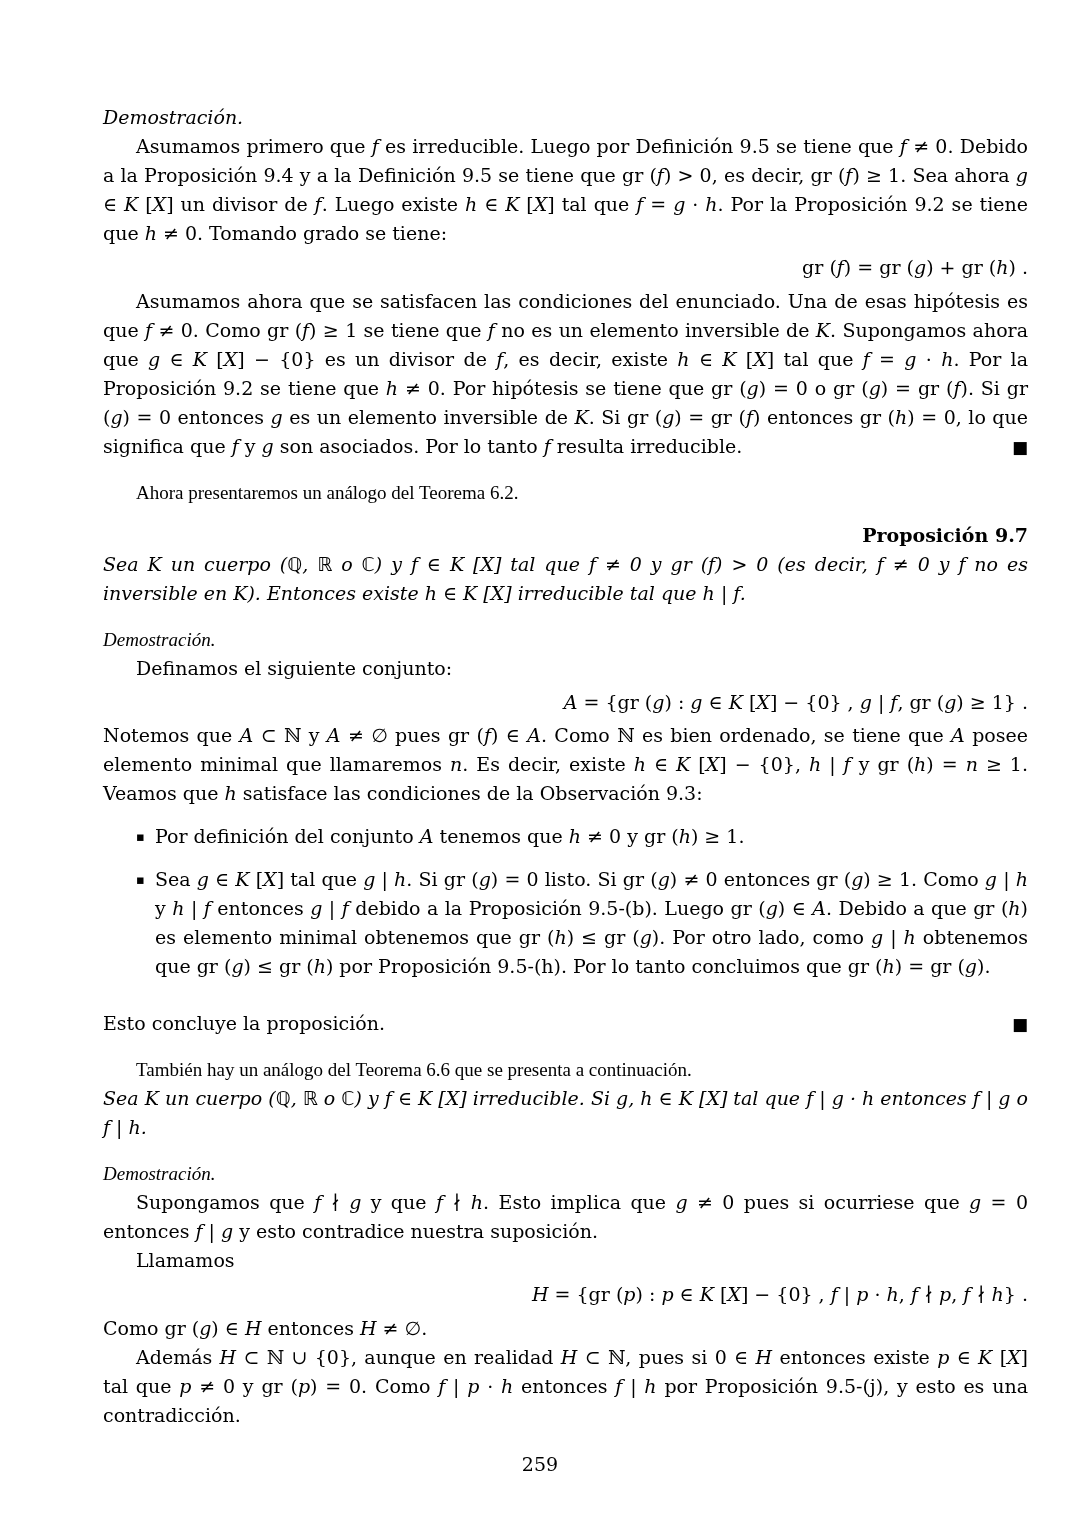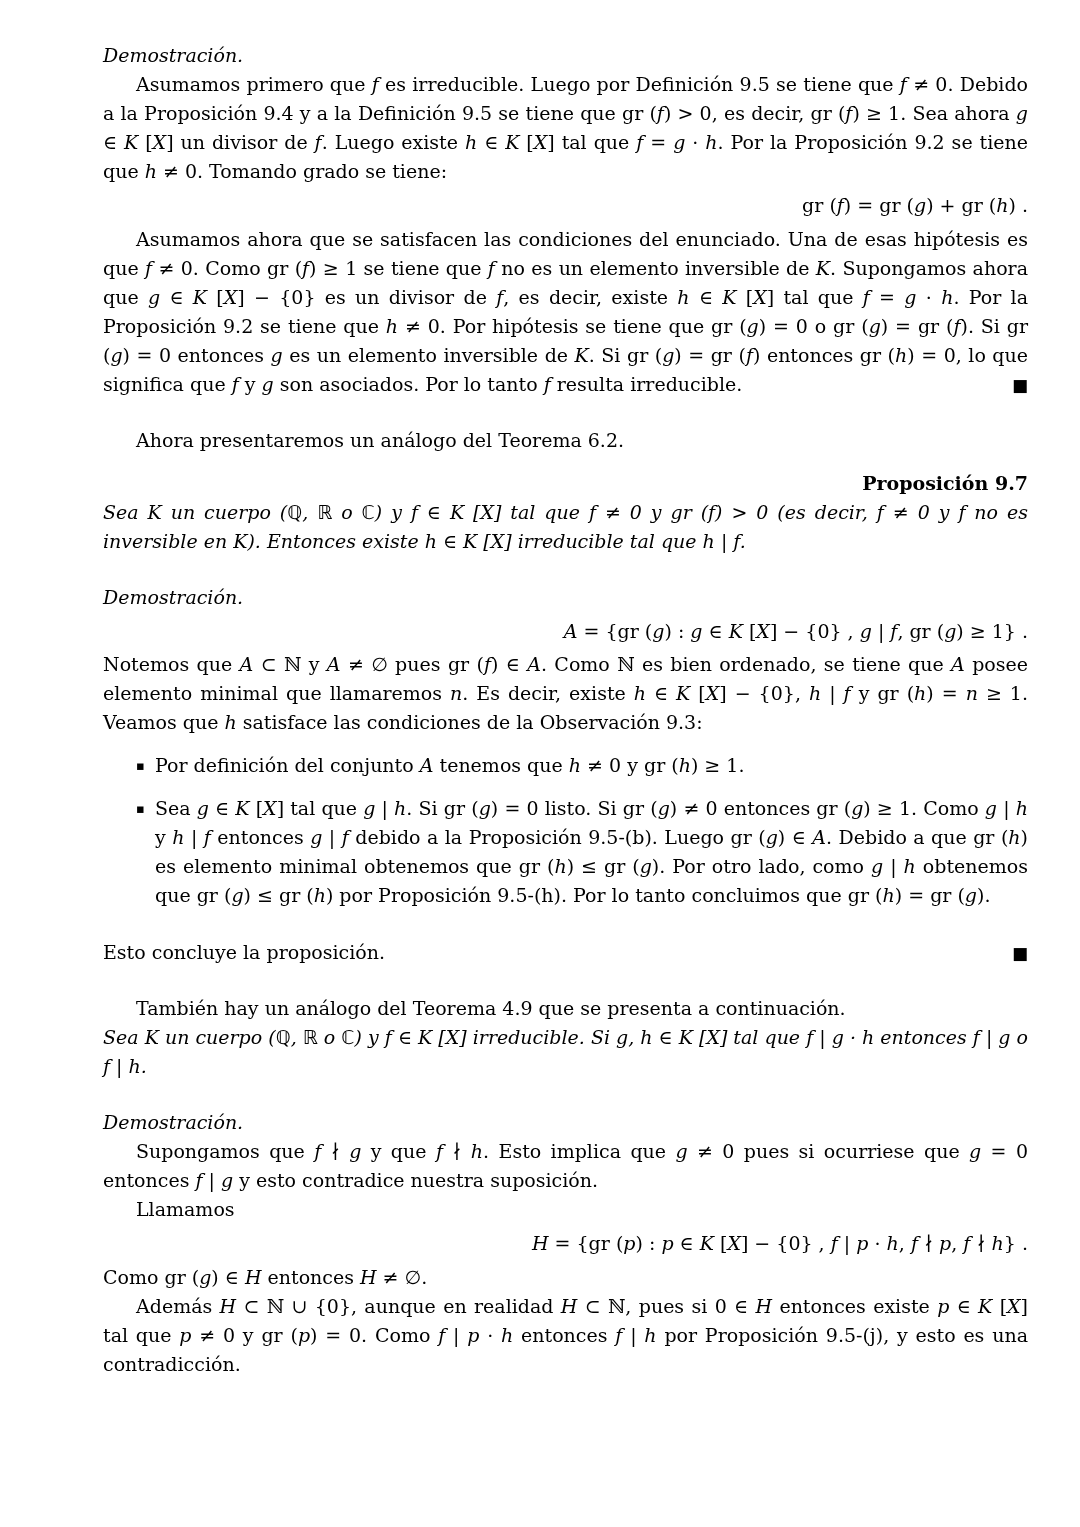--- a/index.html
+++ b/index.html
@@ -10,34 +10,34 @@
   .page {
     position: relative;
     width: 1080px;
     height: 1527px;
     background: #ffffff;
     color: #000000;
     font-family: "DejaVu Serif", "DejaVu Sans", "Liberation Serif", serif;
     font-size: 19px;
     line-height: 29px;
     box-sizing: border-box;
-    padding: 41px 52px 0 103px;
+    padding: 103px 52px 0 103px;
     overflow: hidden;
   }
   .para {
     margin: 0;
     text-align: justify;
   }
   .indent { text-indent: 33px; }
   .proof-label {
     font-style: italic;
     margin: 0;
     text-align: left;
   }
-  .space-above { margin-top: 27px; }
+  .space-above { margin-top: 17px; font-family: Liberation Serif, serif; }
   .space-above-sm { margin-top: 12px; }
   .equation {
     margin: 5px 0;
     text-align: right;
     text-indent: 0;
   }
   .prop-title {
     font-weight: bold;
     margin: 14px 0 0 0;
     text-align: right;
@@ -97,20 +97,21 @@
   </p>
 
   <p class="para indent space-above">Ahora presentaremos un análogo del Teorema 6.2.</p>
 
   <p class="prop-title">Proposición 9.7</p>
 
   <p class="prop-statement">Sea K un cuerpo (ℚ, ℝ o ℂ) y f ∈ K [X] tal que f ≠ 0 y gr (f) &gt; 0 (es decir, f ≠ 0 y f no es inversible en K). Entonces existe h ∈ K [X] irreducible tal que h | f.</p>
 
   <p class="proof-label space-above">Demostración.</p>
 
+  <p class="para indent">Definamos el siguiente conjunto:</p>
 
   <div class="equation space-above-sm" style="margin-bottom:4px;"><i>A</i> = {gr (<i>g</i>) : <i>g</i> ∈ <i>K</i> [<i>X</i>] − {0} , <i>g</i> | <i>f</i>, gr (<i>g</i>) ≥ 1} .</div>
 
   <p class="para">Notemos que <i>A</i> ⊂ ℕ y <i>A</i> ≠ ∅ pues gr (<i>f</i>) ∈ <i>A</i>. Como ℕ es bien ordenado, se tiene que <i>A</i> posee elemento minimal que llamaremos <i>n</i>. Es decir, existe <i>h</i> ∈ <i>K</i> [<i>X</i>] − {0}, <i>h</i> | <i>f</i> y gr (<i>h</i>) = <i>n</i> ≥ 1. Veamos que <i>h</i> satisface las condiciones de la Observación 9.3:</p>
 
   <div class="bullet-list">
     <div class="bullet-item">
       <span class="bullet-marker">▪</span>
       <span>Por definición del conjunto <i>A</i> tenemos que <i>h</i> ≠ 0 y gr (<i>h</i>) ≥ 1.</span>
     </div>
@@ -118,31 +119,32 @@
       <span class="bullet-marker">▪</span>
       <span>Sea <i>g</i> ∈ <i>K</i> [<i>X</i>] tal que <i>g</i> | <i>h</i>. Si gr (<i>g</i>) = 0 listo. Si gr (<i>g</i>) ≠ 0 entonces gr (<i>g</i>) ≥ 1. Como <i>g</i> | <i>h</i> y <i>h</i> | <i>f</i> entonces <i>g</i> | <i>f</i> debido a la Proposición 9.5-(b). Luego gr (<i>g</i>) ∈ <i>A</i>. Debido a que gr (<i>h</i>) es elemento minimal obtenemos que gr (<i>h</i>) ≤ gr (<i>g</i>). Por otro lado, como <i>g</i> | <i>h</i> obtenemos que gr (<i>g</i>) ≤ gr (<i>h</i>) por Proposición 9.5-(h). Por lo tanto concluimos que gr (<i>h</i>) = gr (<i>g</i>).</span>
     </div>
   </div>
 
   <p class="para qed-para" style="margin-top:28px;">
     <span>Esto concluye la proposición.</span>
     <span class="qed">■</span>
   </p>
 
-  <p class="para indent space-above">También hay un análogo del Teorema 4.9 que se presenta a continuación.</p>
+  <p class="para indent space-above">También hay un análogo del Teorema 6.6 que se presenta a continuación.</p>
 
 
   <p class="prop-statement">Sea K un cuerpo (ℚ, ℝ o ℂ) y f ∈ K [X] irreducible. Si g, h ∈ K [X] tal que f | g · h entonces f | g o f | h.</p>
 
   <p class="proof-label space-above">Demostración.</p>
 
   <p class="para indent">Supongamos que <i>f</i> ∤ <i>g</i> y que <i>f</i> ∤ <i>h</i>. Esto implica que <i>g</i> ≠ 0 pues si ocurriese que <i>g</i> = 0 entonces <i>f</i> | <i>g</i> y esto contradice nuestra suposición.</p>
 
   <p class="para indent">Llamamos</p>
 
   <div class="equation"><i>H</i> = {gr (<i>p</i>) : <i>p</i> ∈ <i>K</i> [<i>X</i>] − {0} , <i>f</i> | <i>p</i> · <i>h</i>, <i>f</i> ∤ <i>p</i>, <i>f</i> ∤ <i>h</i>} .</div>
 
   <p class="para">Como gr (<i>g</i>) ∈ <i>H</i> entonces <i>H</i> ≠ ∅.</p>
 
   <p class="para indent">Además <i>H</i> ⊂ ℕ ∪ {0}, aunque en realidad <i>H</i> ⊂ ℕ, pues si 0 ∈ <i>H</i> entonces existe <i>p</i> ∈ <i>K</i> [<i>X</i>] tal que <i>p</i> ≠ 0 y gr (<i>p</i>) = 0. Como <i>f</i> | <i>p</i> · <i>h</i> entonces <i>f</i> | <i>h</i> por Proposición 9.5-(j), y esto es una contradicción.</p>
 
+  <div class="footer">259</div>
 
 </div>
 
 </body></html>

